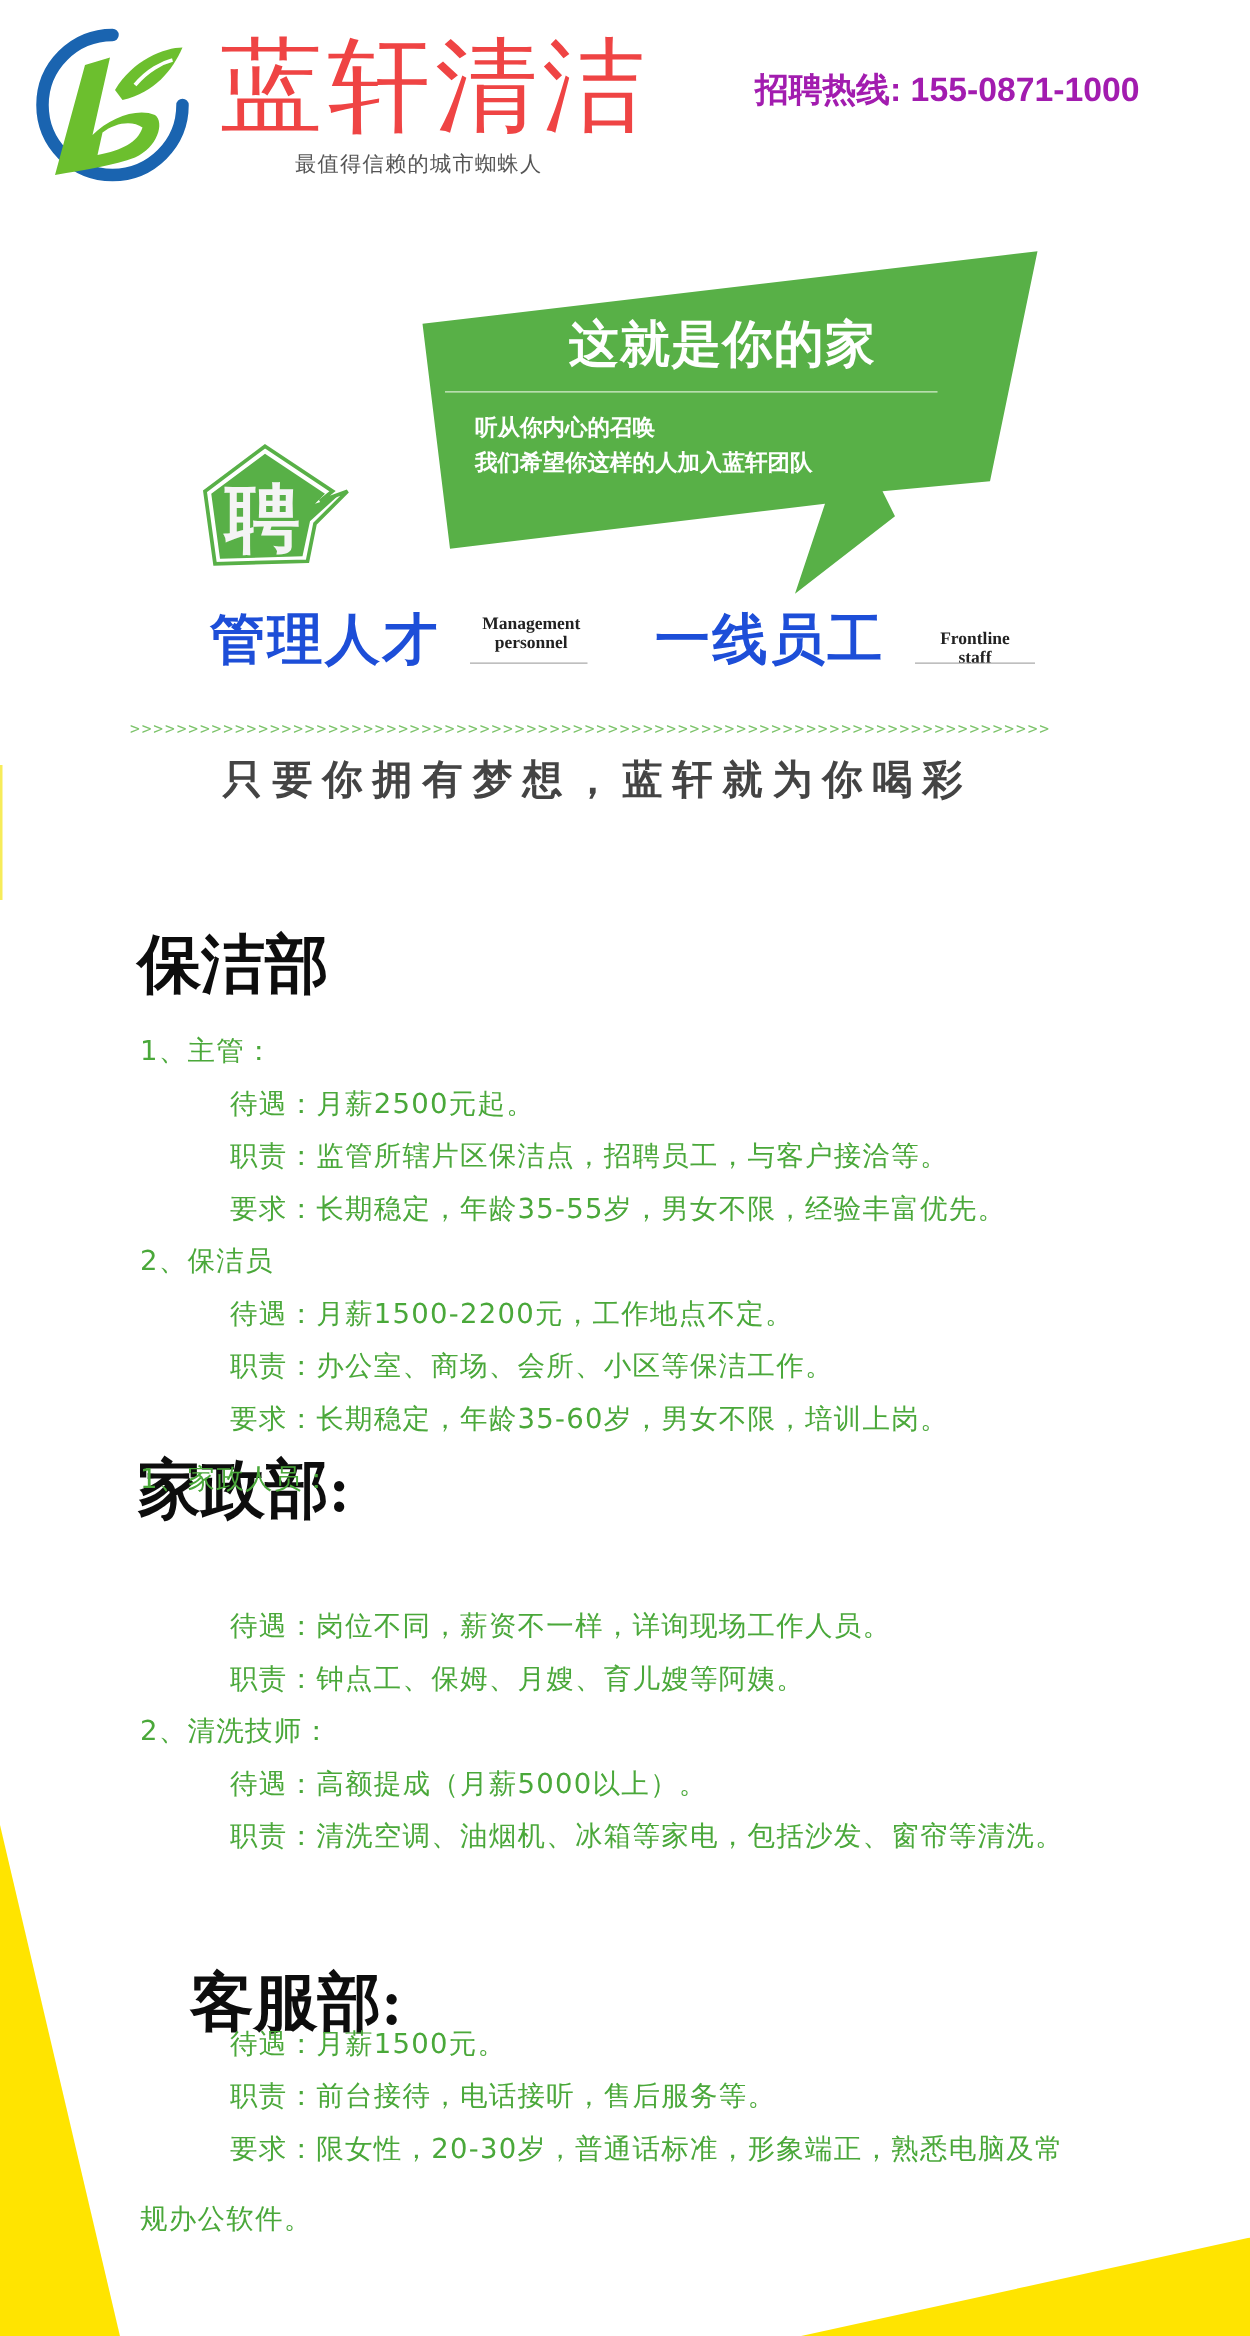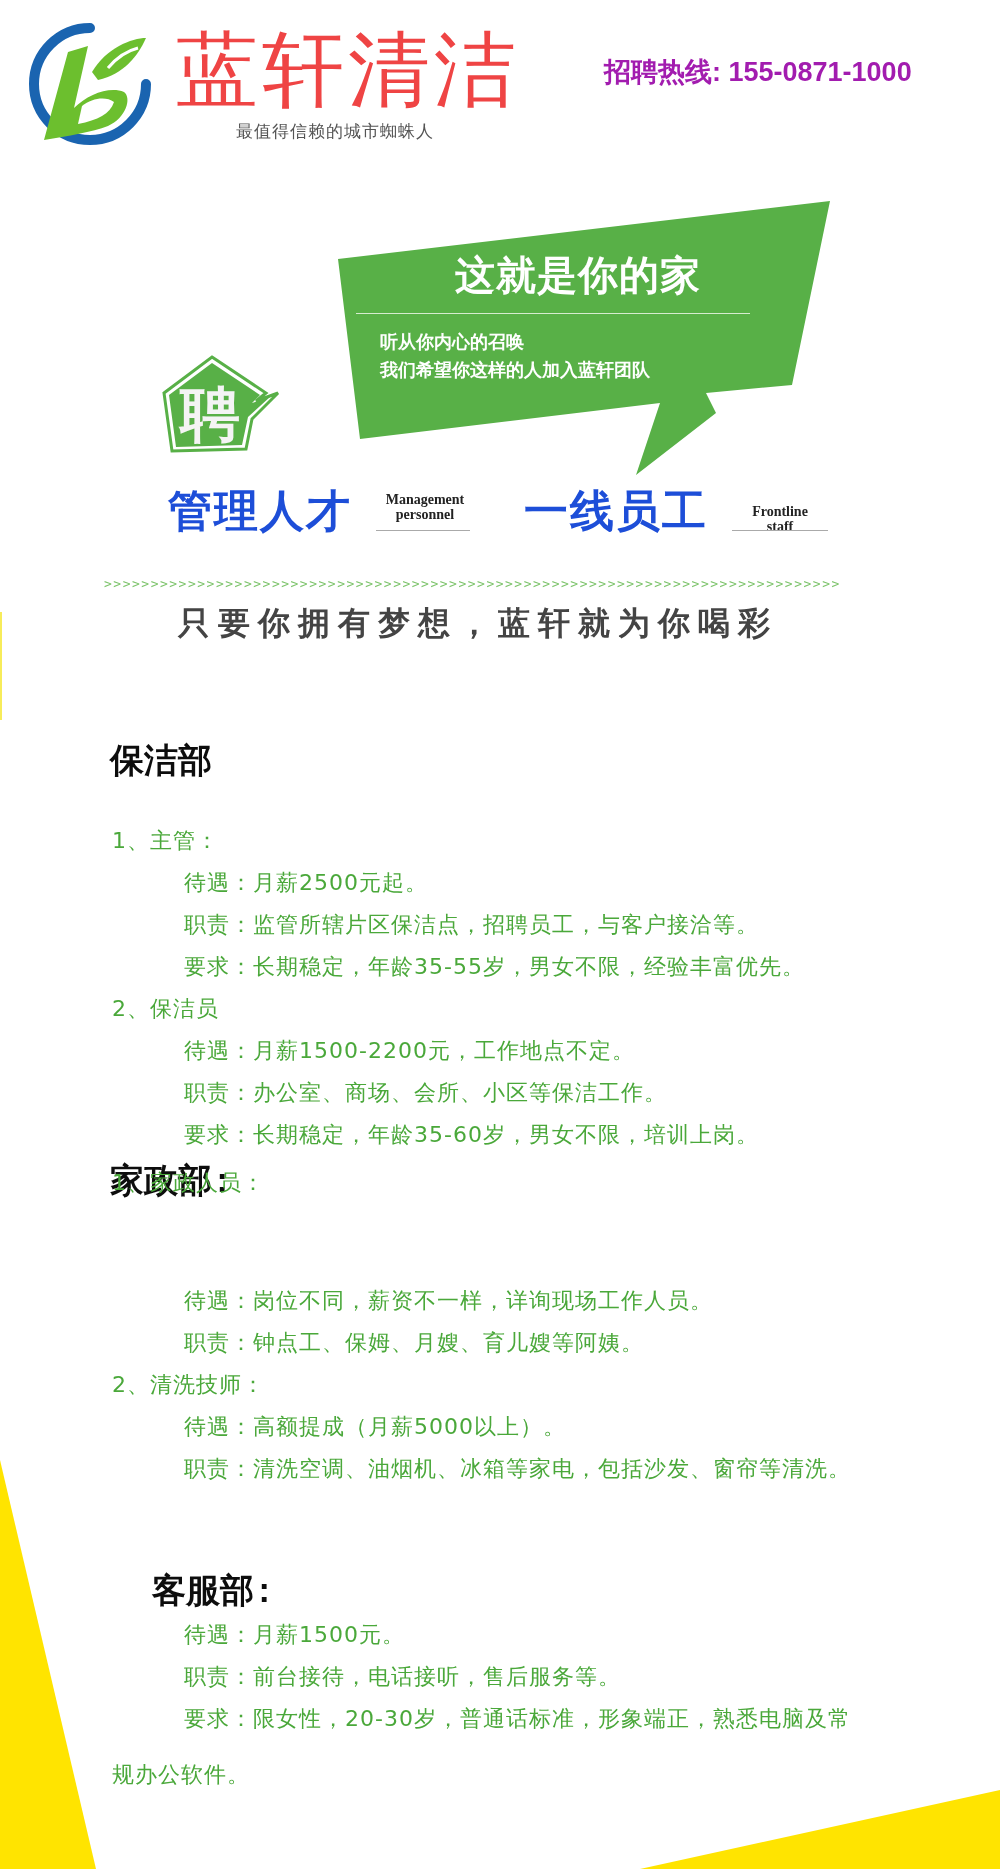--- a/index.html
+++ b/index.html
@@ -76,22 +76,22 @@
 
   
   .edge-mark { left: 0; top: 612px; width: 2px; height: 108px; background: #f7ec5a; }
 
   
   .yellow-left { left: 0; top: 1460px; width: 110px; height: 409px; }
   .yellow-right { left: 640px; top: 1790px; width: 360px; height: 79px; }
 
   
   .dept-title {
-    font-size: 34px; font-weight: bold; color: #0d0d0d;
-    font-family: Liberation Mono, monospace; white-space: nowrap; text-align: right;
+    font-size: 51px; font-weight: bold; color: #0d0d0d;
+    font-family: Liberation Serif, serif; white-space: nowrap; text-align: right;
   }
   .pos-title, .pos-line {
     font-size: 22px; color: #4aa83a; white-space: nowrap;
     font-family: "DejaVu Sans", sans-serif; letter-spacing: 1px;
   }
   .pos-line { left: 184px; }
   .pos-title { left: 112px; }
 </style>
 </head>
 <body>

